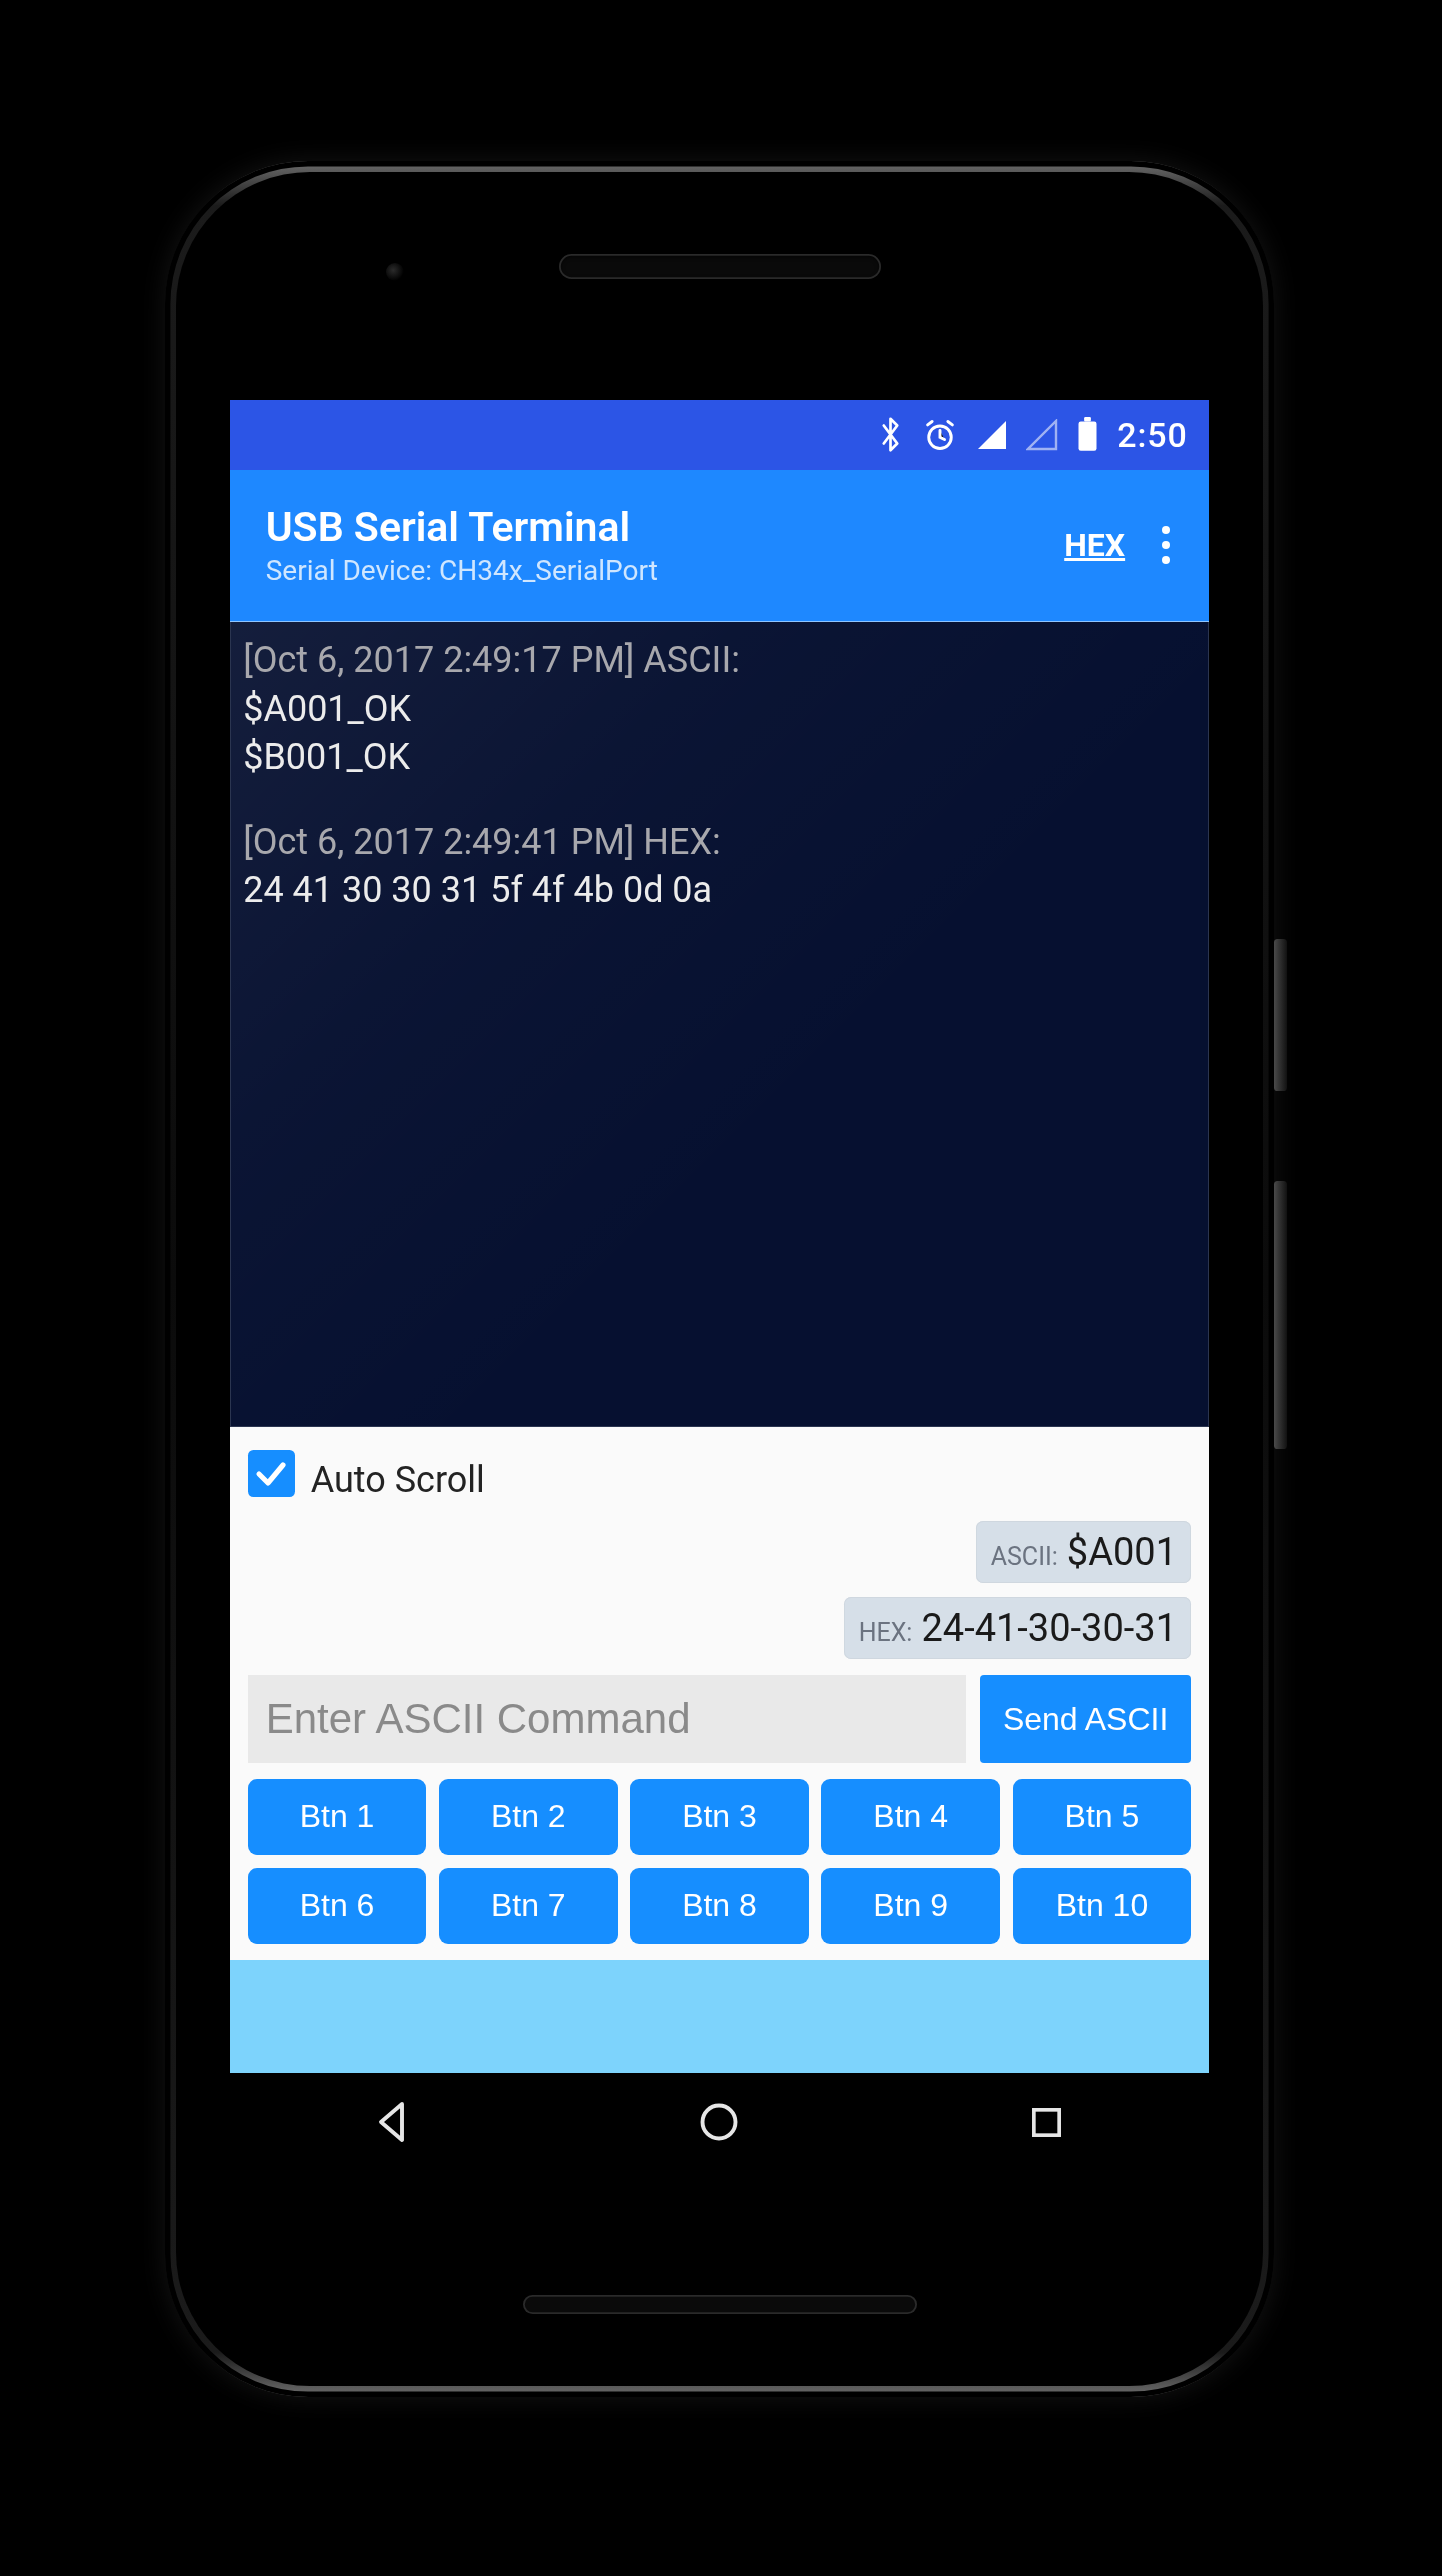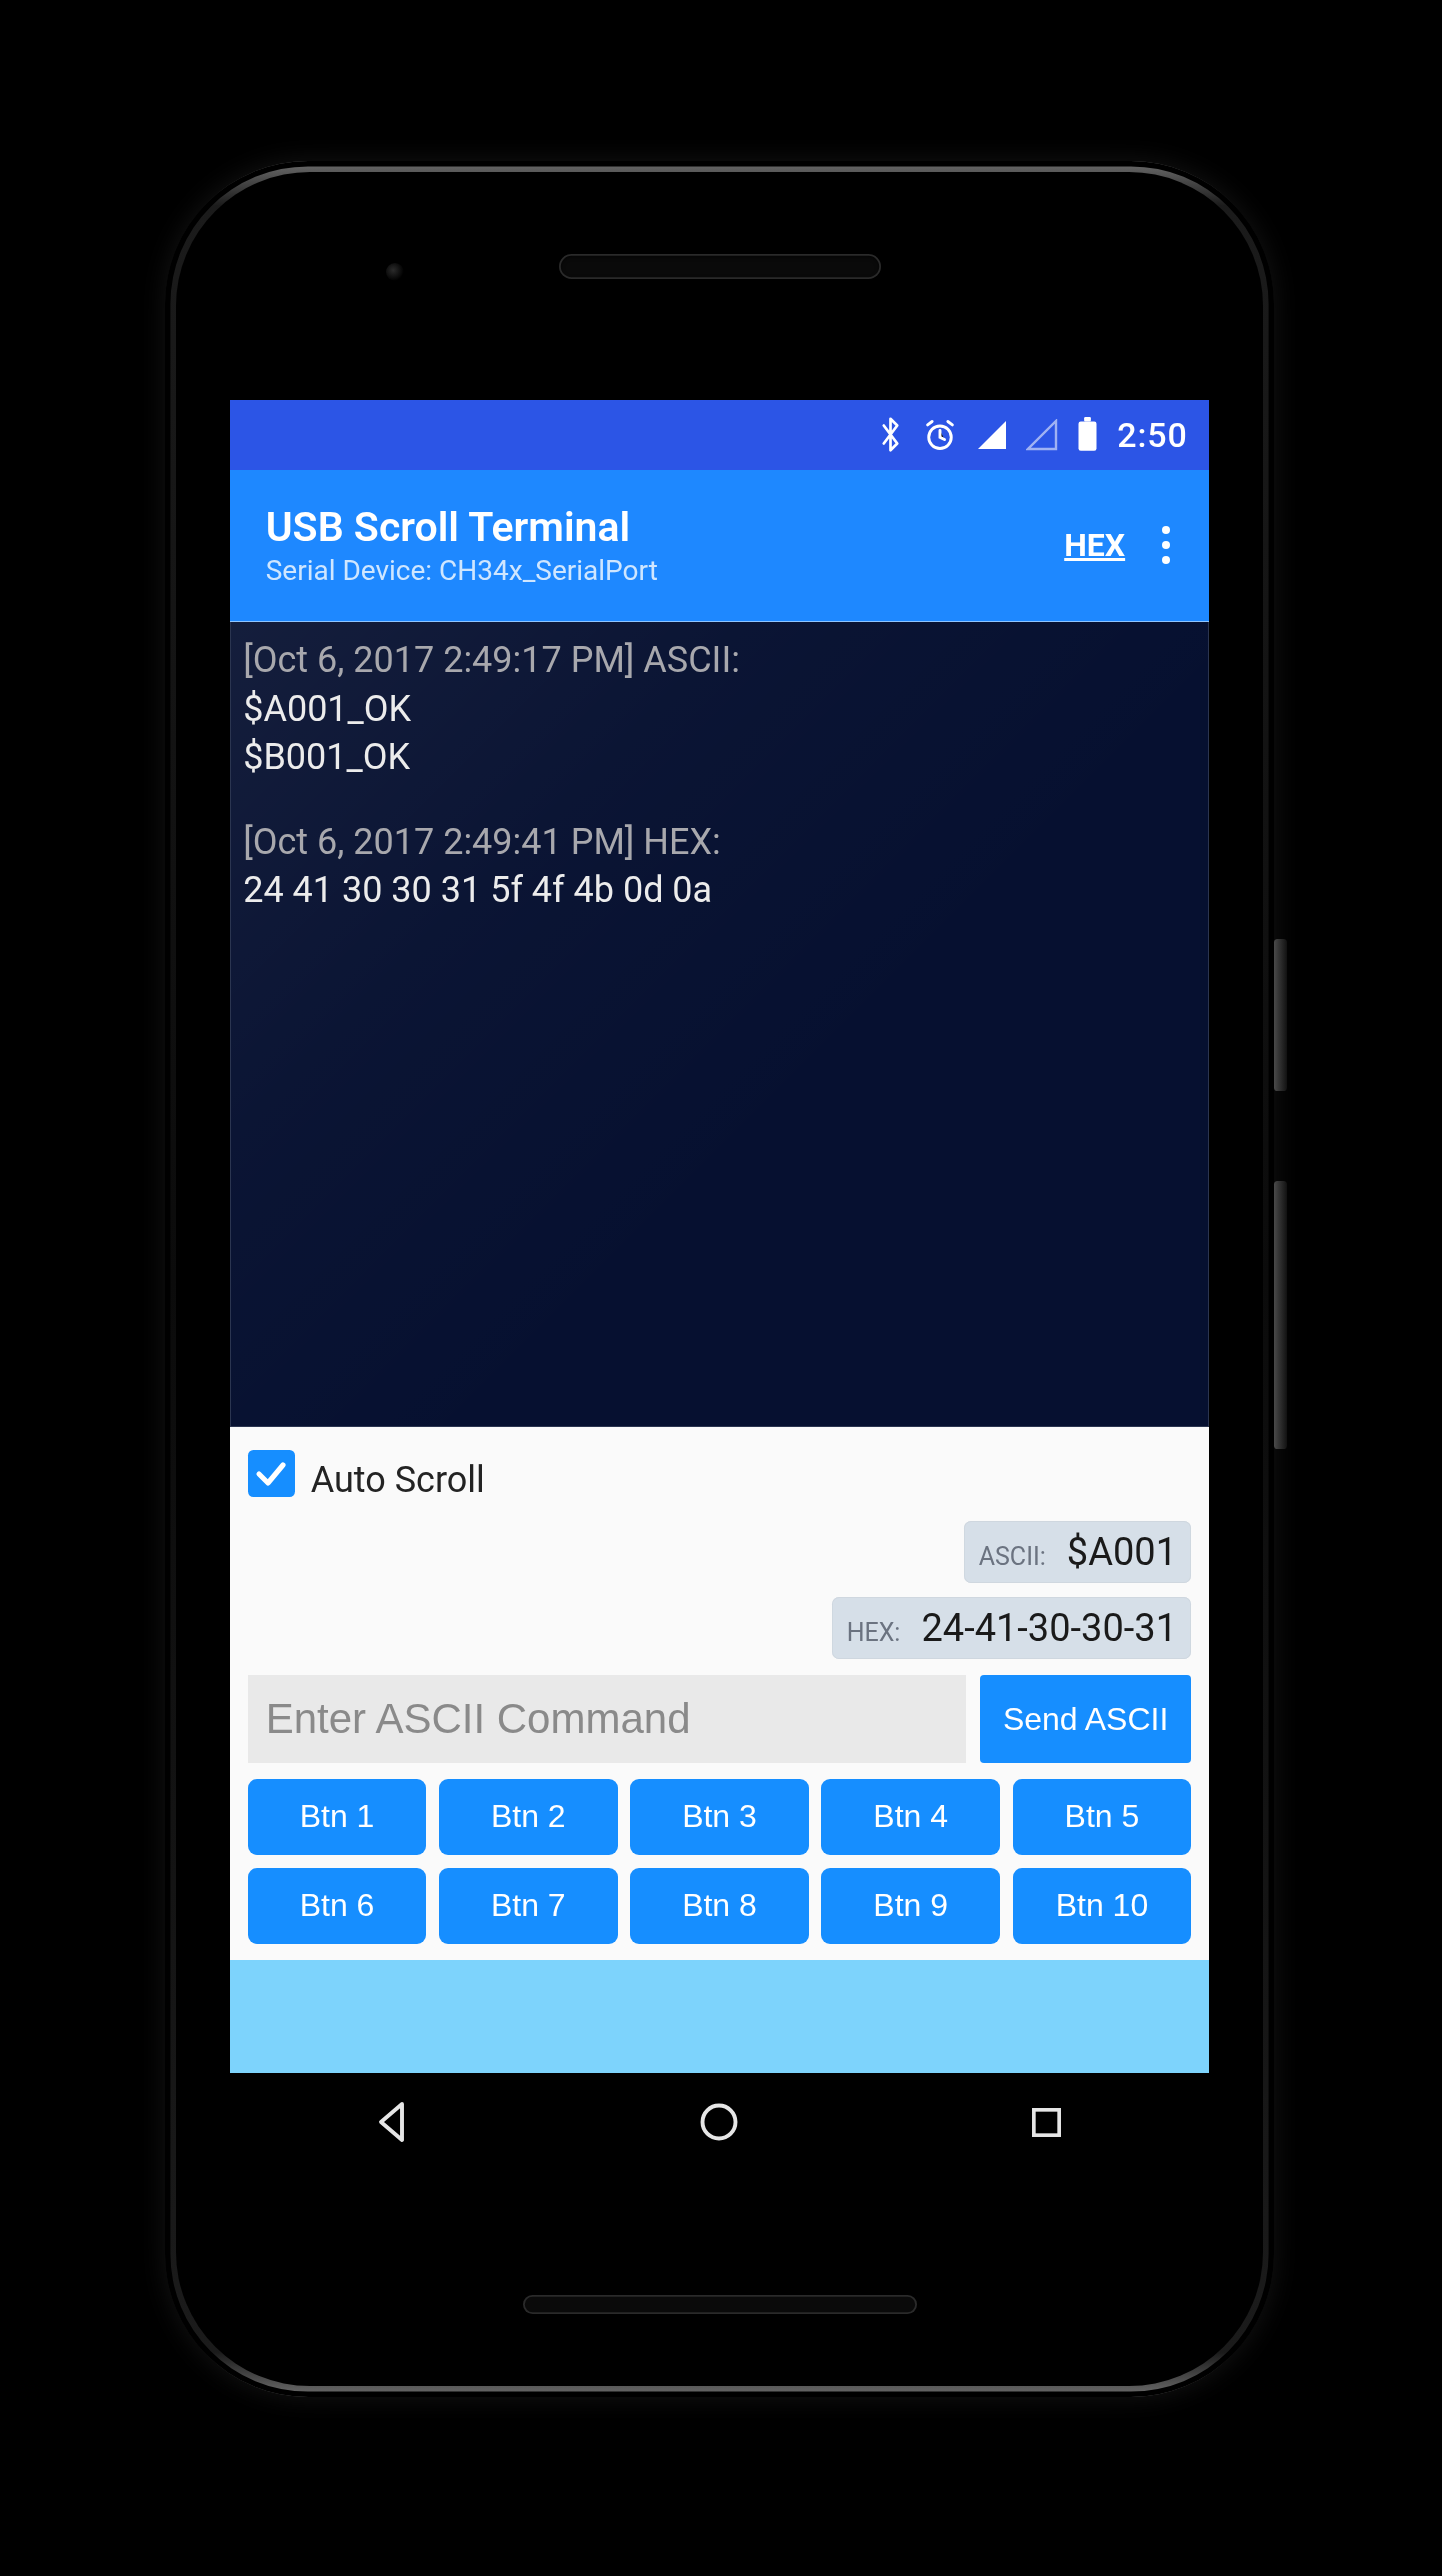--- a/index.html
+++ b/index.html
@@ -88,21 +88,21 @@
   .auto-row { display: flex; align-items: center; gap: 16px; padding: 5.4px 0 19.7px 0; }
   .cbx {
     width: 47px; height: 47px; border-radius: 5.4px; background: #168eff;
     display: flex; align-items: center; justify-content: center;
   }
   .cbx svg { width: 36px; height: 36px; }
   .auto-label { font-size: 36px; color: #232323; margin-top: 13px; }
 
   .chips { display: flex; flex-direction: column; align-items: flex-end; gap: 14.3px; padding-bottom: 16px; }
   .chip {
-    background: #d6dfe8; border-radius: 7.2px; padding: 9px 14.3px; display: inline-flex; align-items: baseline; gap: 21px;
+    background: #d6dfe8; border-radius: 7.2px; padding: 9px 14.3px; display: inline-flex; align-items: baseline; gap: 9px;
     box-shadow: inset 0 0 0 0.9px #cfd7df;
   }
   .chip .k { color: #6b7380; font-size: 25px; }
   .chip .v { color: #1a1a1a; font-size: 38px; }
 
   .input-row { display: flex; align-items: stretch; gap: 14.3px; padding-bottom: 16px; }
   .cmd-input {
     flex: 1; background: #e9e9e9; border: none; font-size: 42px; color: #333;
     padding: 19.7px 18px; outline: none;
   }
@@ -166,21 +166,21 @@
             <svg width="23" height="36" viewBox="0 0 20 32">
                 <rect x="2" y="4" width="16" height="26" rx="2" fill="#fff"></rect>
                 <rect x="7" y="0" width="6" height="4" rx="1" fill="#fff"></rect>
               </svg>
           </span>
           <span class="time">2:50</span>
         </div>
 
         <div class="app-bar">
           <div class="titles">
-            <div class="app-title">USB Scroll Terminal</div>
+            <div class="app-title">USB Serial Terminal</div>
             <div class="app-sub">Serial Device: CH34x_SerialPort</div>
           </div>
           <div class="action">HEX</div>
           <div class="more-dots">
             <span></span>
               <span></span>
               <span></span>
           </div>
         </div>
 

